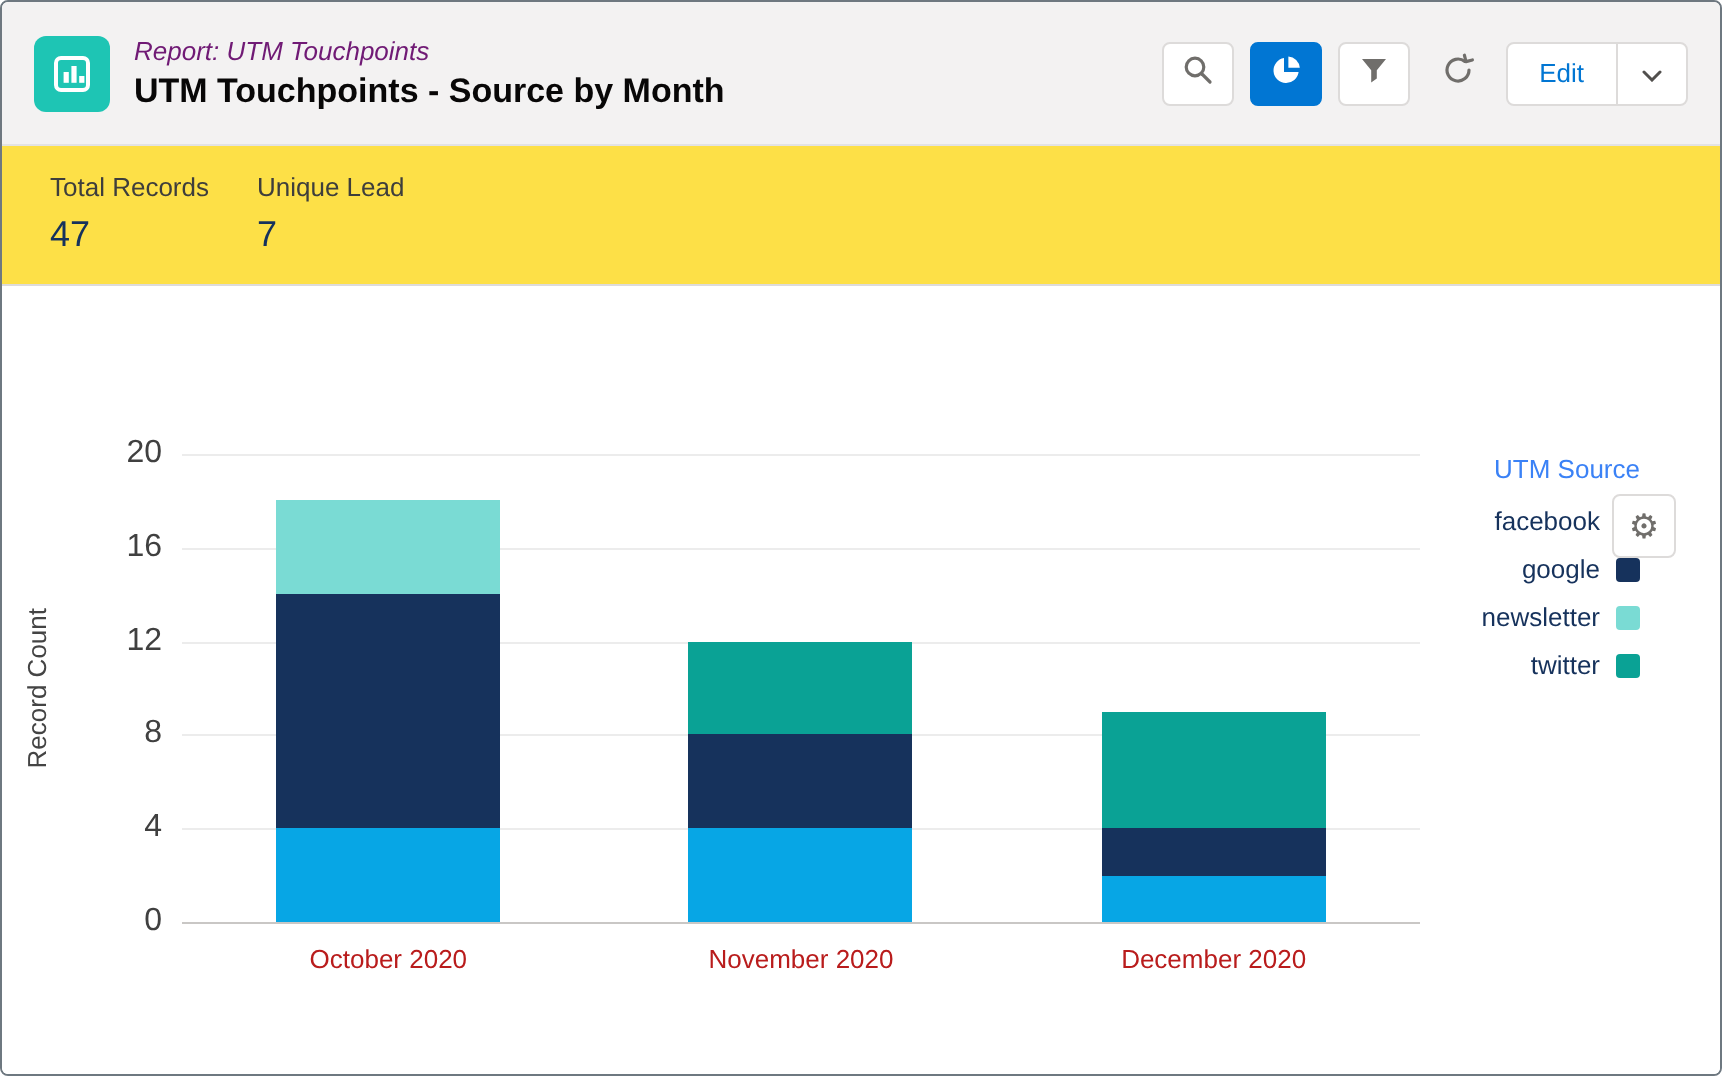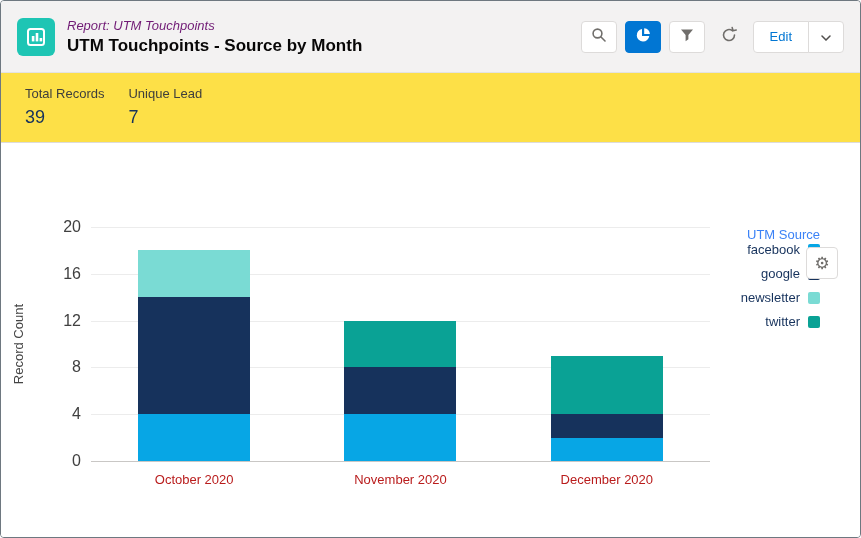--- a/index.html
+++ b/index.html
@@ -103,21 +103,21 @@
   .slot { flex: 1; display: flex; justify-content: center; align-items: flex-end; height: 100%; }
   .bar {
     width: 112px; height: 100%;
     display: flex; flex-direction: column-reverse; justify-content: flex-start;
     cursor: pointer;
   }
   .seg { width: 100%; }
 
   .legend { grid-area: 1 / 4; padding-right: 40px; }
   .legend-title { text-align: right; font-size: 13px; color: #3b82f6; }
-  .legend ul { list-style: none; margin-top: 0; }
+  .legend ul { list-style: none; margin-top: 11px; }
   .legend-item {
     display: flex; justify-content: flex-end; align-items: center; gap: 8px;
     margin-bottom: 9px; font-size: 13px; color: #16325C; cursor: pointer;
   }
   .swatch { width: 12px; height: 12px; border-radius: 2px; flex: none; }
 
   .xcats { grid-area: 2 / 3; display: flex; margin-top: 11px; }
   .xcat { flex: 1; text-align: center; font-size: 13px; color: #b91c1c; }
   .x-title { grid-area: 3 / 3; text-align: center; margin-top: 16px; font-size: 13px; color: #706e6b; }
 </style>
@@ -179,21 +179,21 @@
           </svg>
         </span>
       </button>
     </div>
   </div>
 </div>
 
 <div class="metrics">
   <div class="metric">
     <span class="metric-label">Total Records</span>
-    <span class="metric-value">39</span>
+    <span class="metric-value">47</span>
   </div>
   <div class="metric">
     <span class="metric-label">Unique Lead</span>
     <span class="metric-value">7</span>
   </div>
 </div>
 
 <div class="panel">
   <button class="gear-btn">
     <span>⚙</span>

